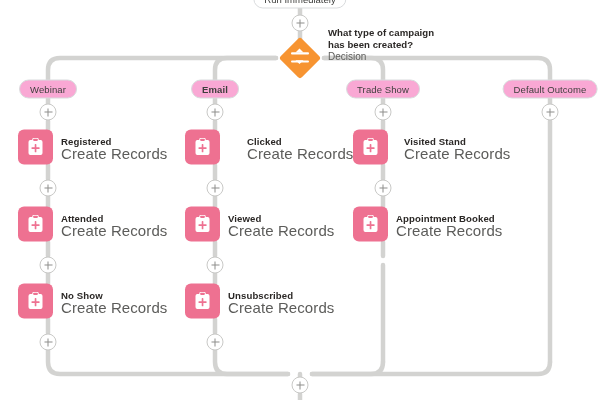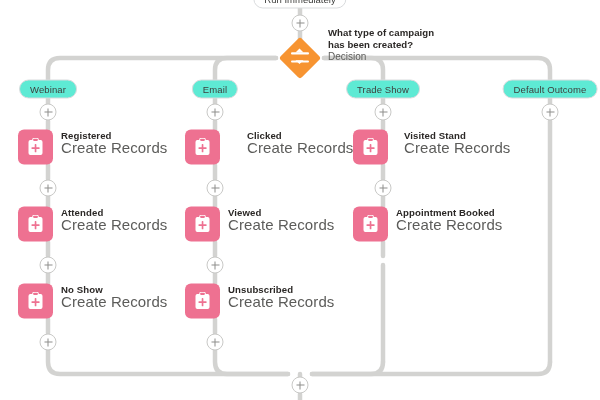--- a/index.html
+++ b/index.html
@@ -22,21 +22,21 @@
     left: 0;
     top: 0;
     width: 600px;
     height: 400px;
   }
 
   
   .pill {
     position: absolute;
     transform: translate(-50%, -50%);
-    background: #5eead4;
+    background: #f9a8d4;
     border: 1px solid #d9dbdd;
     border-radius: 12px;
     height: 19px;
     line-height: 17px;
     padding: 0 10px;
     font-size: 9.5px;
     color: #3e3e3c;
     white-space: nowrap;
     box-sizing: border-box;
     letter-spacing: .1px;
@@ -63,21 +63,21 @@
   }
   .plus::after {
     top: 3.5px; left: 7.2px; height: 8px; width: 1.2px;
   }
 
   
   .node {
     position: absolute;
     transform: translate(-50%, -50%);
     display: flex;
-    align-items: flex-start;
+    align-items: center;
     white-space: nowrap;
   }
   .node-icon {
     width: 35px;
     height: 35px;
     border-radius: 6px;
     background: #ee7191;
     display: flex;
     align-items: center;
     justify-content: center;
@@ -232,21 +232,21 @@
     </div>
     <div class="decision-text">
       <div class="decision-title">What type of campaign has been created?</div>
       <div class="decision-sub">Decision</div>
     </div>
   </div>
 
   <div class="pill" style="left:48px; top:89px;">
     <span>Webinar</span>
   </div>
-  <div class="pill" style="left:215px; top:89px;">
+  <div class="pill" style="left:215px; top:89px;font-weight:bold;">
     <span>Email</span>
   </div>
   <div class="pill" style="left:383px; top:89px;text-align:center;">
     <span>Trade Show</span>
   </div>
   <div class="pill" style="left:550px; top:89px;">
     <span>Default Outcome</span>
   </div>
 
   <div class="plus" style="left:48px;  top:112px;"></div>

